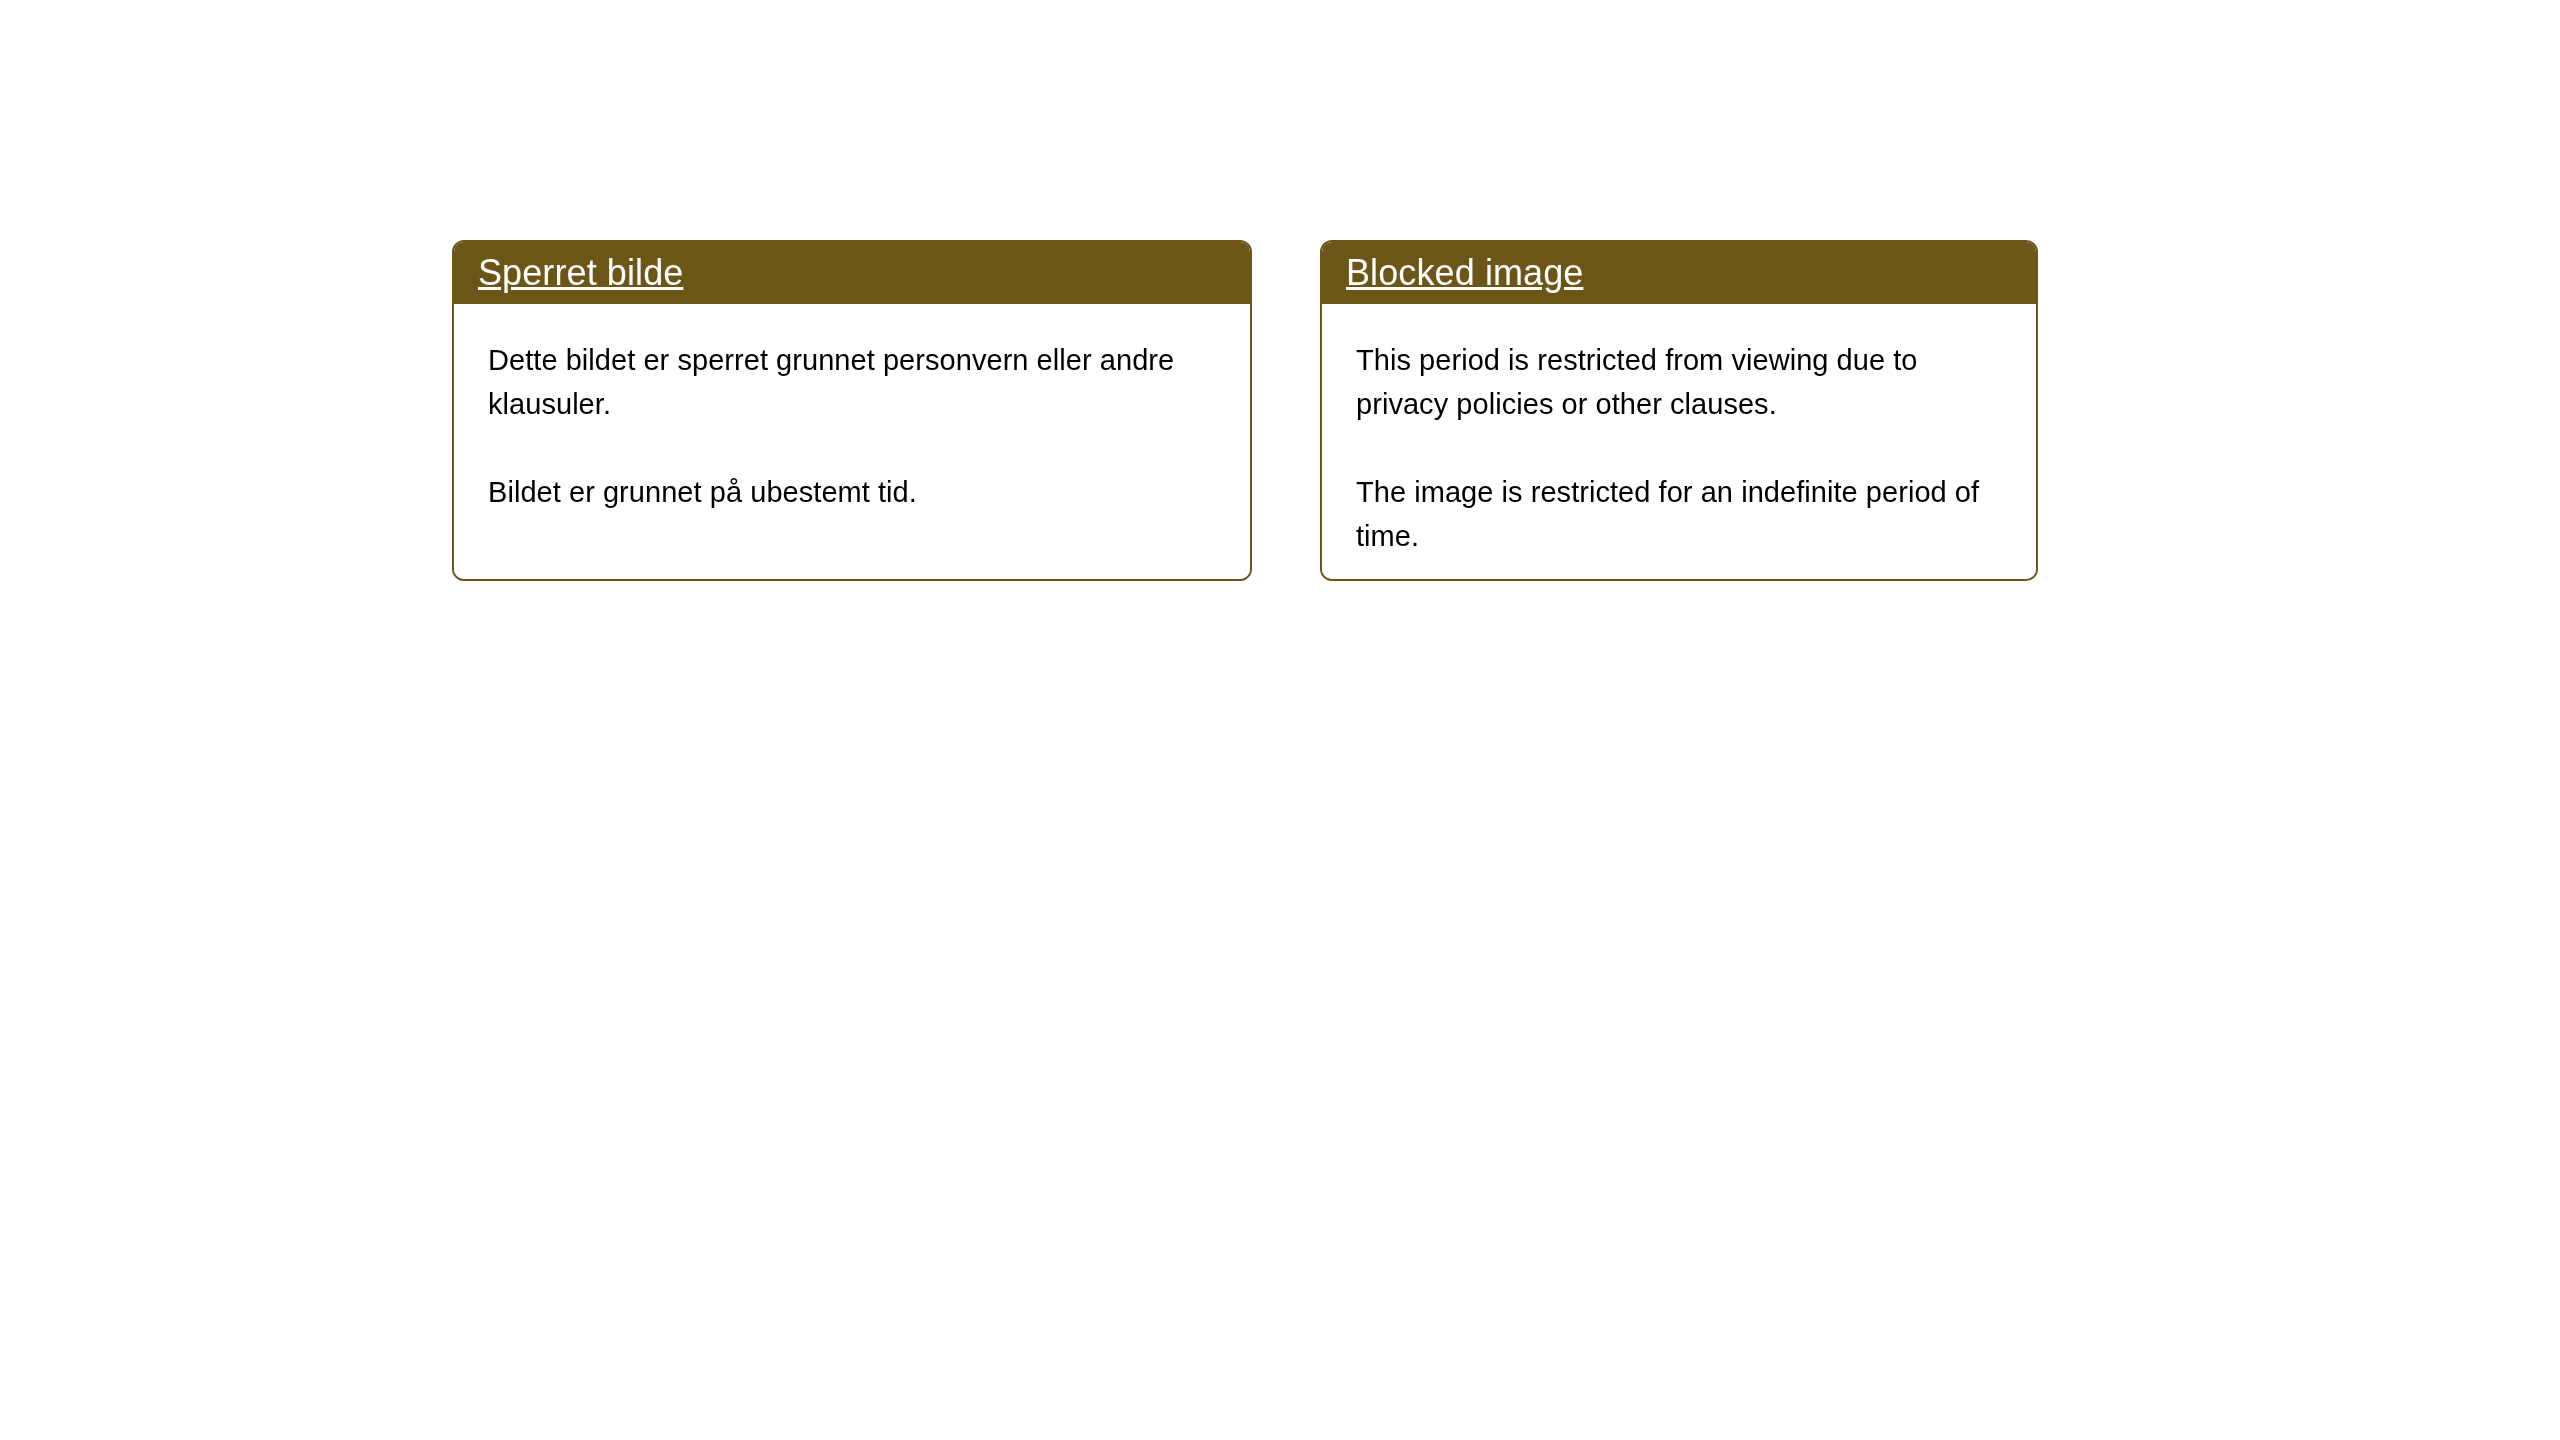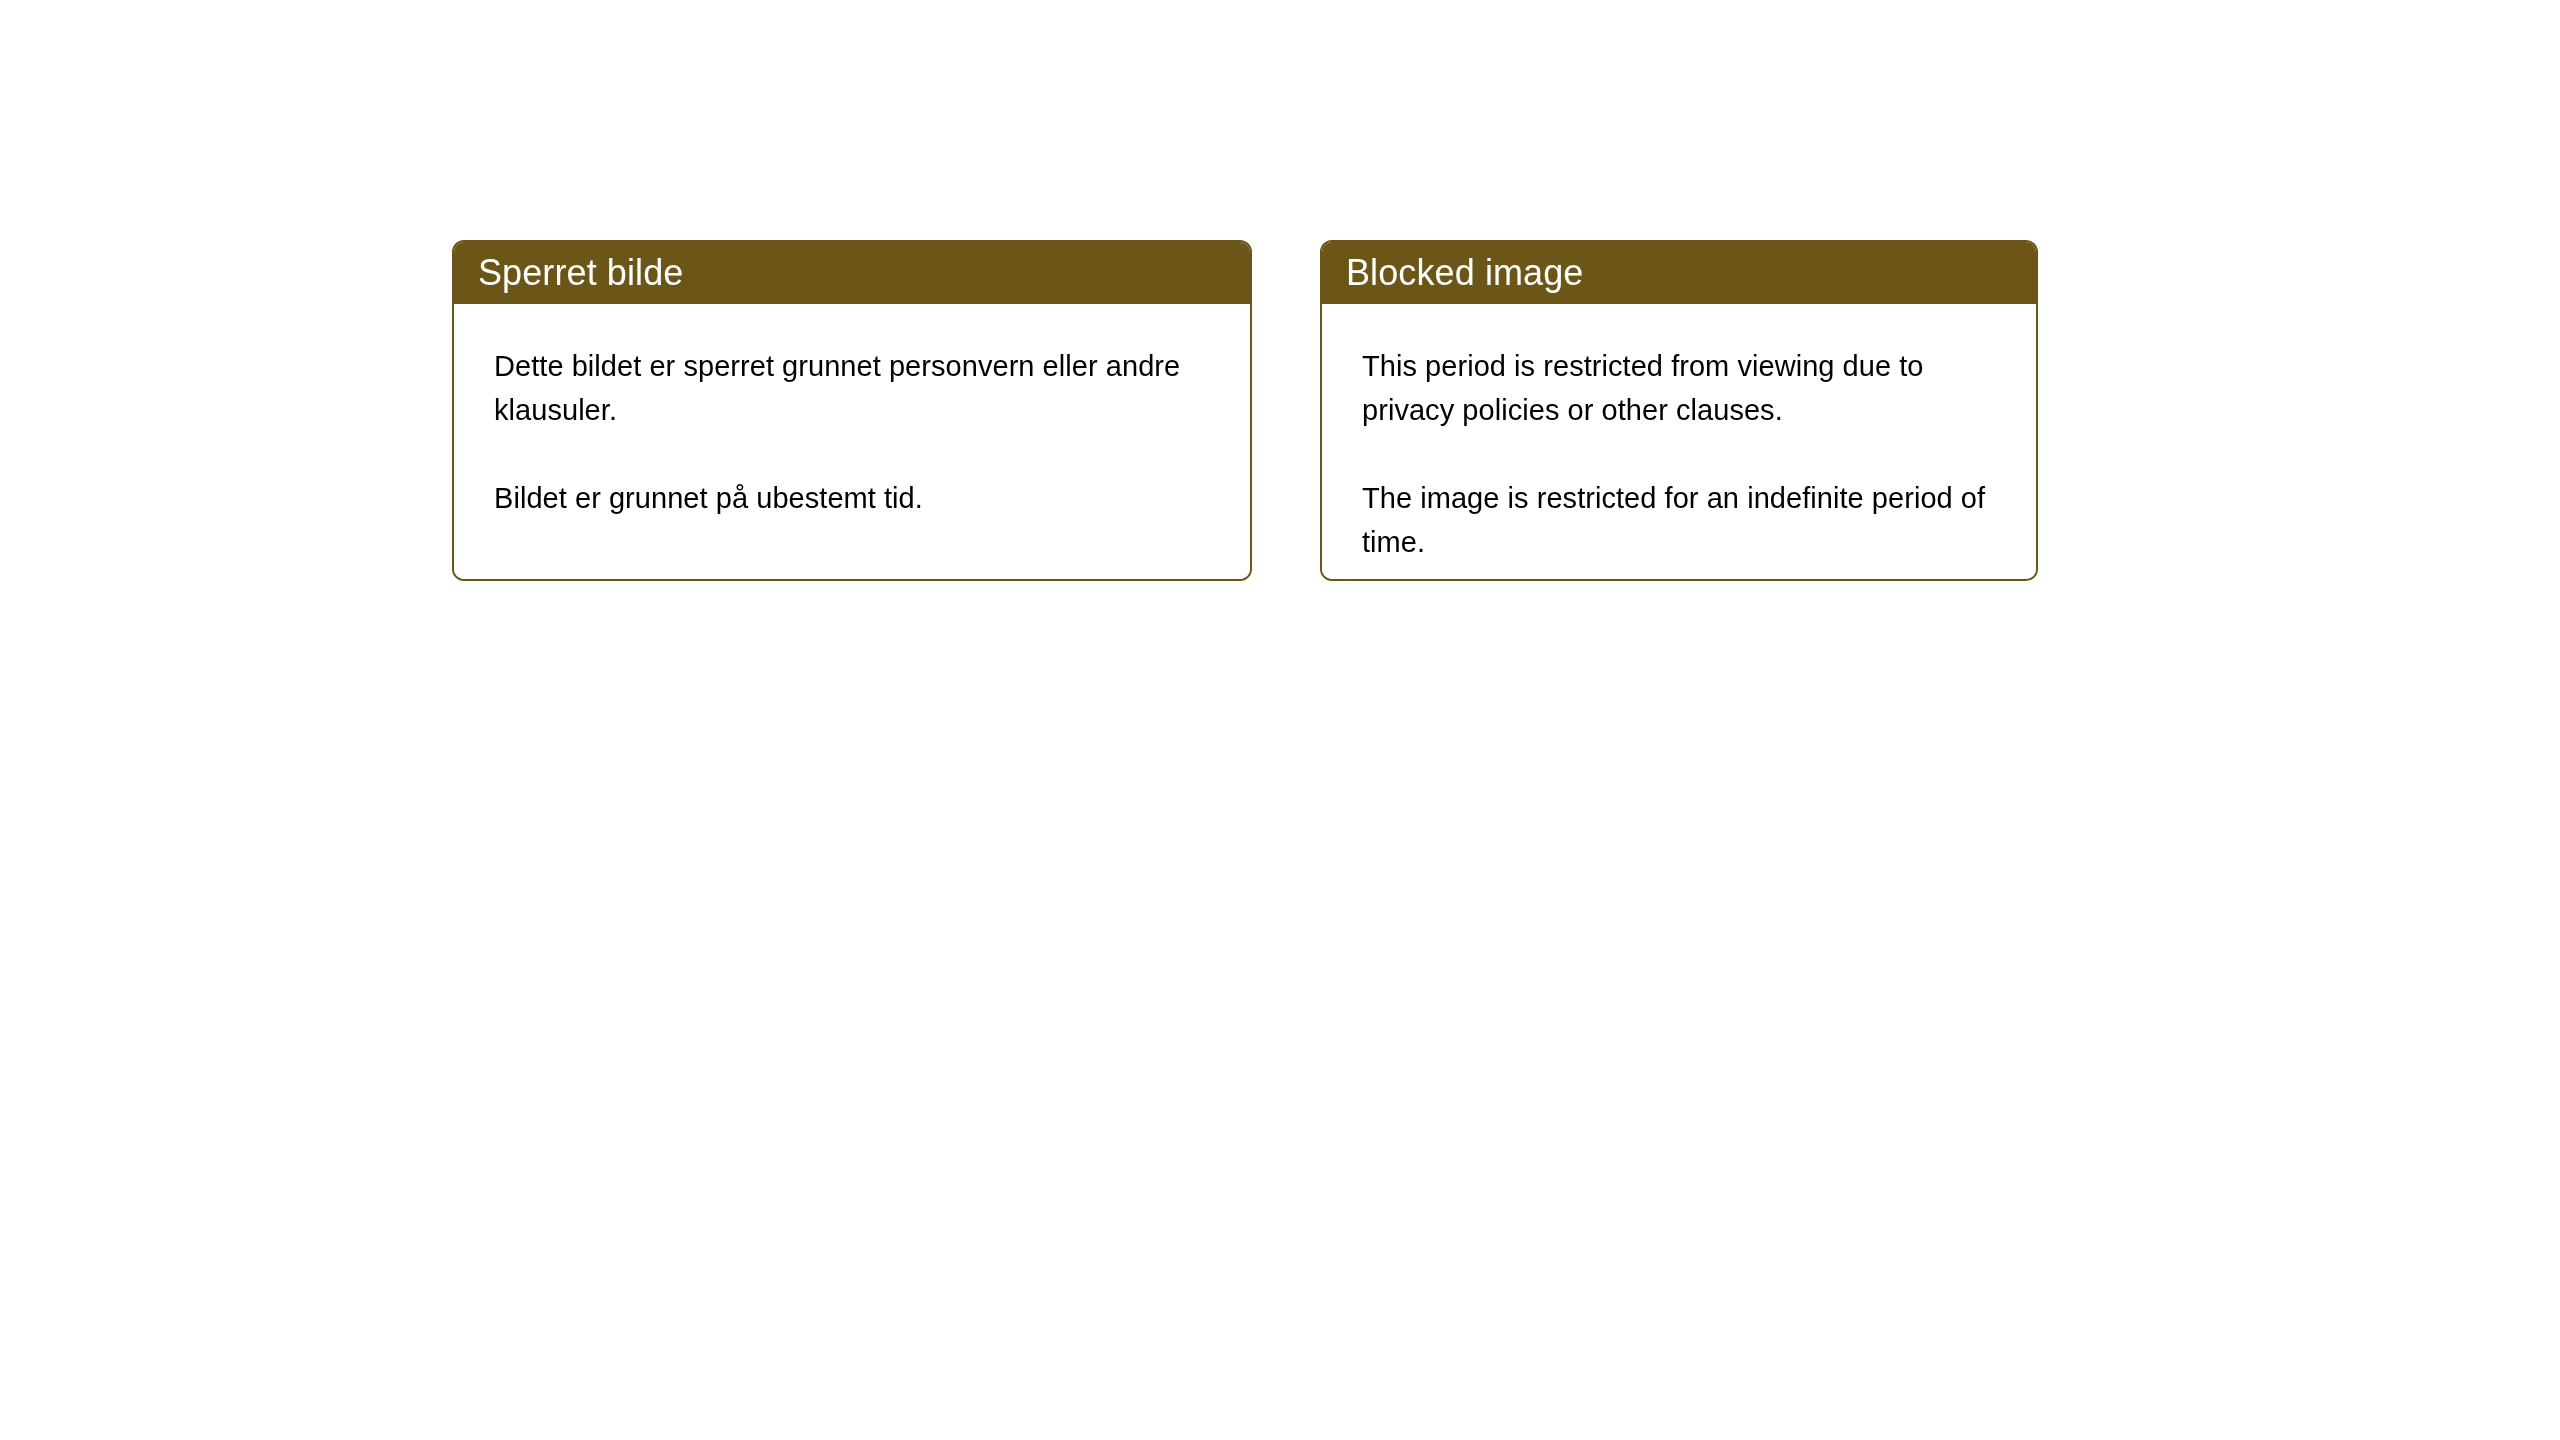--- a/index.html
+++ b/index.html
@@ -56,35 +56,36 @@
     box-sizing: border-box;
   }
 
   .card-title {
     color: #ffffff;
     font-size: 36px;
     font-weight: 400;
     line-height: 40px;
     letter-spacing: 0.1px;
     white-space: nowrap;
+    text-decoration: underline;
   }
 
   .card-body {
     flex: 1 1 auto;
     background: #ffffff;
     padding: 24px 22px 0 24px;
     box-sizing: border-box;
   }
 
   .card-paragraph {
     color: #000000;
     font-size: 29px;
     line-height: 44px;
     font-weight: 400;
-    margin: 16px;
+    margin: 10px;
     letter-spacing: 0.05px;
   }
 
   .card-paragraph.spaced {
     margin-top: 44px;
   }
 </style>
 </head>
 <body>
 

